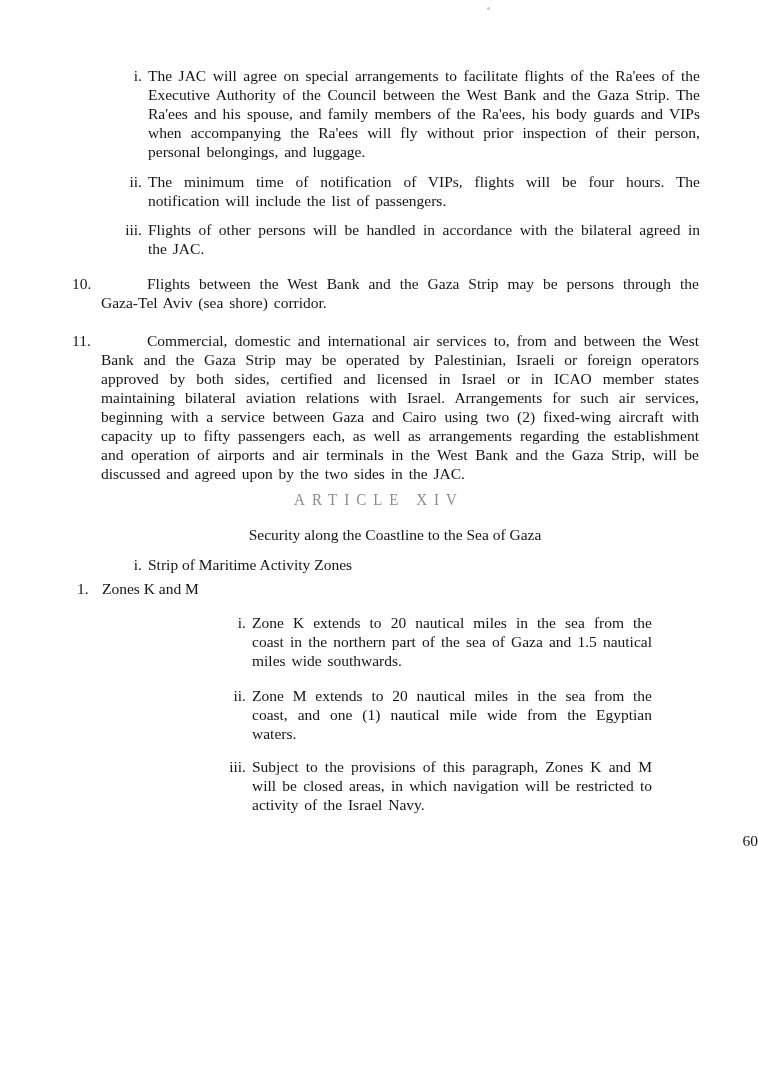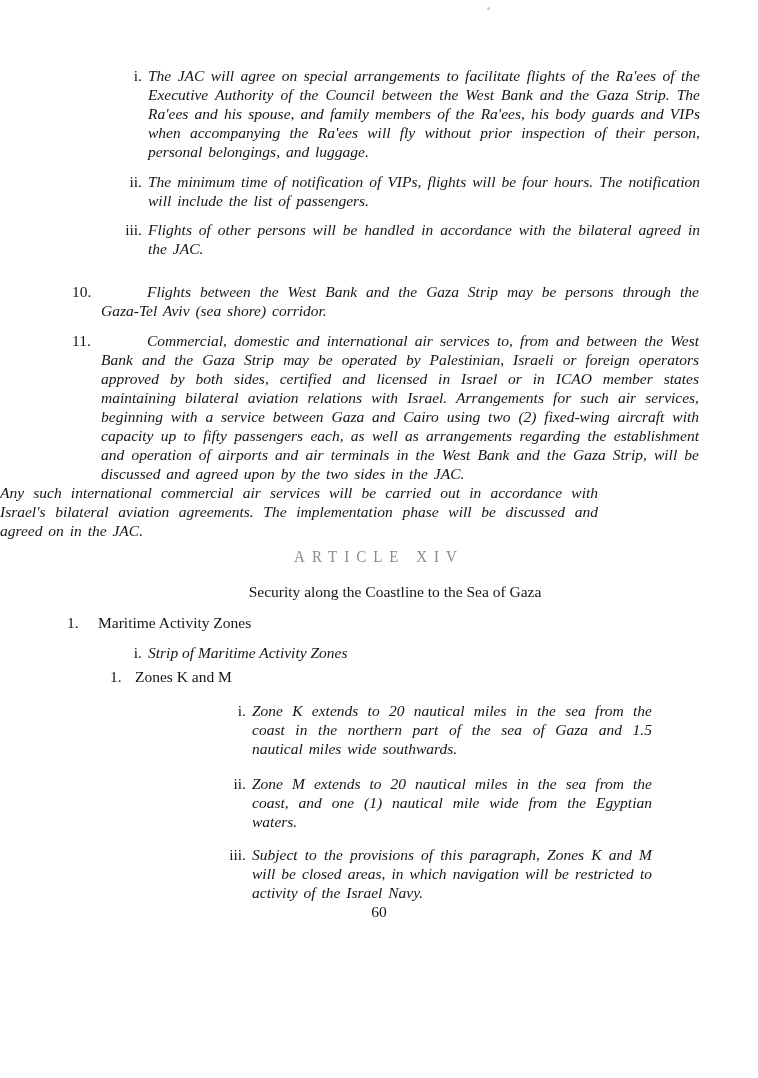--- a/index.html
+++ b/index.html
@@ -10,21 +10,21 @@
     margin: 0 auto;
     background: #ffffff;
     font-family: "Liberation Serif", "DejaVu Serif", serif;
     font-size: 15.5px;
     line-height: 19px;
     color: #151515;
     overflow: hidden;
     box-sizing: border-box;
     padding-top: 66px;
   }
-  .page p { margin: 0; font-style: italic; }
+  .page p { margin: 0; }
   .just { text-align: justify; word-spacing: 2px; }
 
   .artifact-dot {
     position: absolute; left: 487px; top: 7px;
     width: 3px; height: 3px; background: #9a9a9a;
     border-radius: 50%; opacity: .55;
   }
 
   
   .r-item { position: relative; margin-left: 148px; width: 552px; }
@@ -32,22 +32,22 @@
     position: absolute; left: -40px; top: 0;
     width: 34px; text-align: right;
   }
   .r-item.ii  { margin-top: 11px; }
   .r-item.iii { margin-top: 10px; }
 
   
   .num-item { position: relative; margin-left: 101px; width: 598px; }
   .num-item .num { position: absolute; left: -29px; top: 0; }
   .num-item p { text-indent: 46px; }
-  .num-item.c10 { margin-top: 24px; }
-  .num-item.c11 { margin-top: 11px; }
+  .num-item.c10 { margin-top: 16px; }
+  .num-item.c11 { margin-top: 19px; }
 
   .monitoring { margin-top: 15px; margin-left: 104px; width: 598px; }
   .anysuch    { margin-top: 8px;  margin-left: 102px; width: 598px; }
 
   .article-heading {
     margin-top: 8px;
     text-align: center;
     font-size: 15px;
     letter-spacing: 7px;
     color: #6f6f6f;
@@ -58,34 +58,34 @@
   }
   .article-title { margin-top: 14px; text-align: center; padding-left: 32px; }
 
   .m1 { margin-top: 12px; margin-left: 67px; }
   .m1 .lbl { display: inline-block; width: 31px; }
 
   .extent { margin-top: 11px; }
 
   .seaoff { margin-top: 13px; margin-left: 155px; width: 500px; line-height: 20px; }
 
-  .zkm { margin-top: 5px; margin-left: 110px; }
+  .zkm { margin-top: 5px; margin-left: 77px; }
   .zkm .lbl { display: inline-block; width: 25px; }
 
   
   .z-item { position: relative; margin-left: 252px; width: 400px; }
   .z-item .marker {
     position: absolute; left: -40px; top: 0;
     width: 34px; text-align: right;
   }
   .z-item.zi   { margin-top: 15px; }
   .z-item.zii  { margin-top: 16px; }
   .z-item.ziii { margin-top: 14px; }
 
-  .page-number { text-align: center; }
+  .page-number { margin-top: 17px; text-align: right; }
 </style>
 </head>
 <body>
 
 <div class="page">
 
   <div class="artifact-dot"></div>
 
   <div class="r-item i">
     <span class="marker">i.</span>
@@ -106,29 +106,25 @@
     <span class="num">10.</span>
     <p class="just">Flights between the West Bank and the Gaza Strip may be persons through the Gaza-Tel Aviv (sea shore) corridor.</p>
   </div>
 
 
   <div class="num-item c11">
     <span class="num">11.</span>
     <p class="just">Commercial, domestic and international air services to, from and between the West Bank and the Gaza Strip may be operated by Palestinian, Israeli or foreign operators approved by both sides, certified and licensed in Israel or in ICAO member states maintaining bilateral aviation relations with Israel. Arrangements for such air services, beginning with a service between Gaza and Cairo using two (2) fixed-wing aircraft with capacity up to fifty passengers each, as well as arrangements regarding the establishment and operation of airports and air terminals in the West Bank and the Gaza Strip, will be discussed and agreed upon by the two sides in the JAC.</p>
   </div>
 
-  <p class="anysuch just">Any such international commercial air services will be carried out in accordance with Israel's bilateral aviation agreements. The implementation phase will be discussed and agreed on in the JAC.</p>
 
   <div class="article-heading">ARTICLE XIV</div>
 
   <div class="article-title">Security along the Coastline to the Sea of Gaza</div>
 
-  <div class="m1">
-    <span class="lbl">1.</span><span>Maritime Activity Zones</span>
-  </div>
 
   <div class="r-item extent">
     <span class="marker">i.</span>
     <p>Strip of Maritime Activity Zones</p>
   </div>
 
 
   <div class="zkm">
     <span class="lbl">1.</span><span>Zones K and M</span>
   </div>

